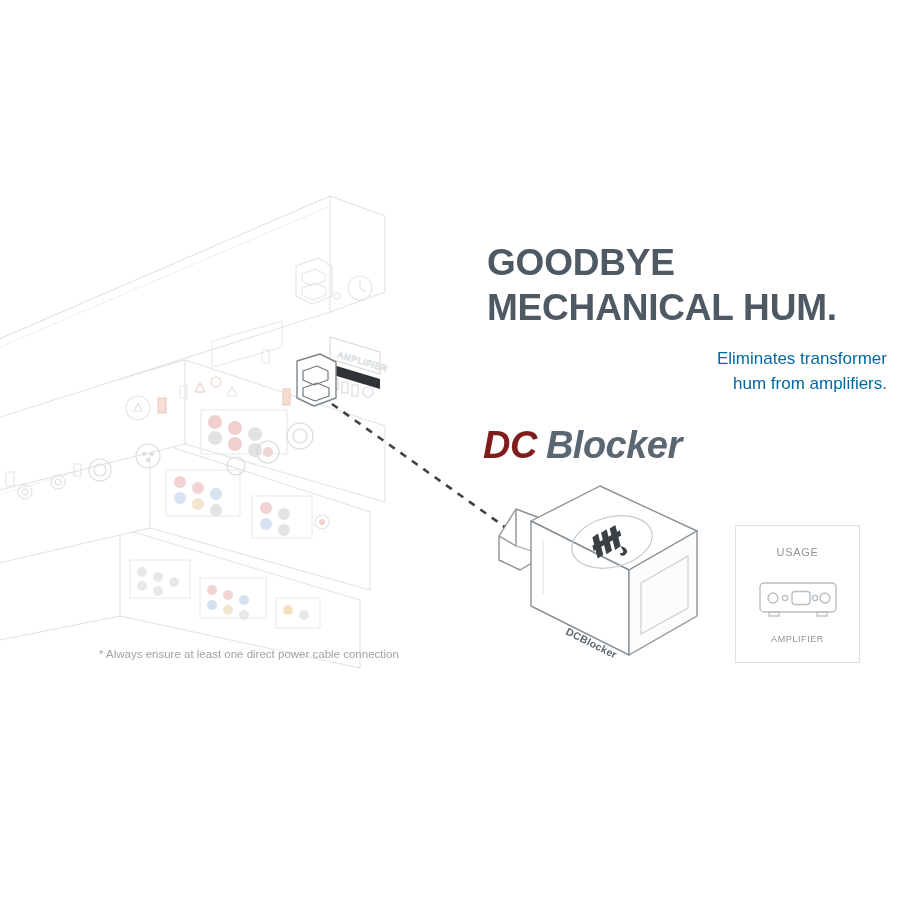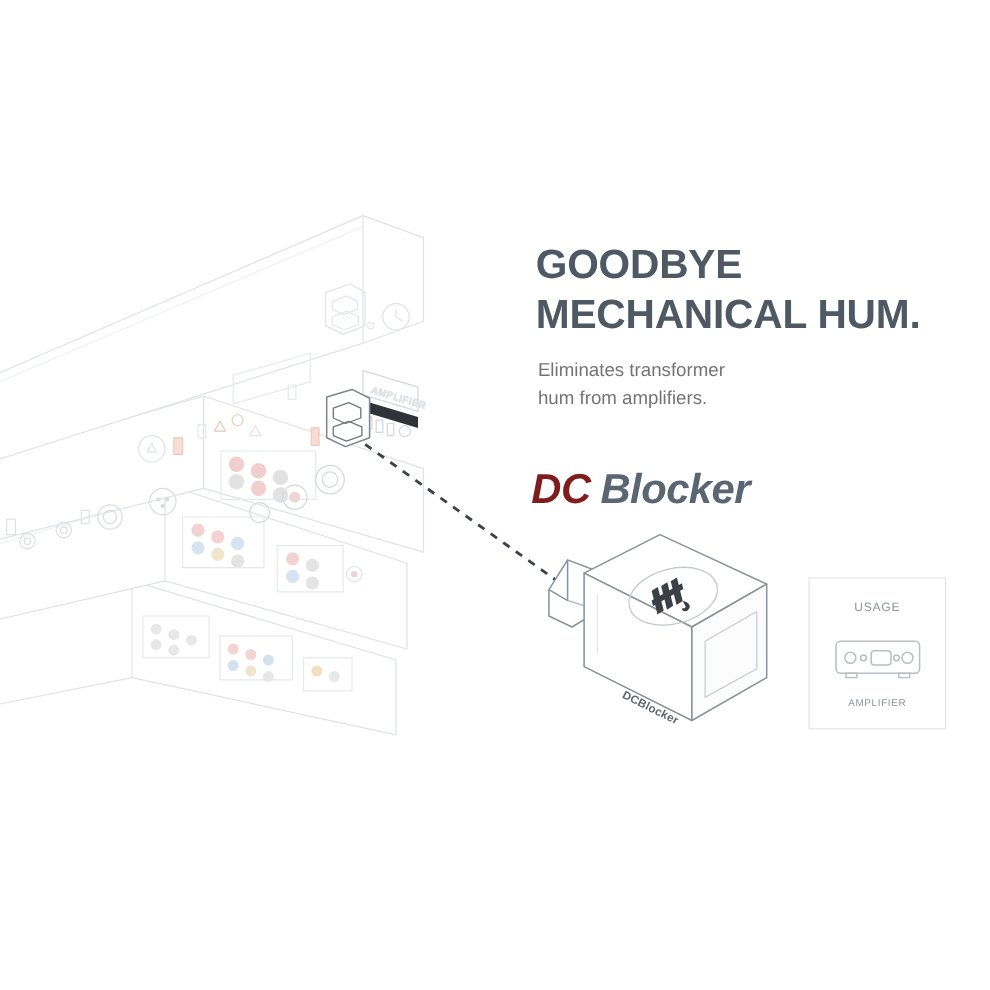--- a/index.html
+++ b/index.html
@@ -20,41 +20,42 @@
   #artwork {
     position: absolute;
     left: 0; top: 0;
     width: 900px; height: 900px;
   }
 
   
   #headline-block {
     position: absolute;
     left: 487px;
-    top: 218px;
+    top: 240px;
     width: 400px;
   }
   #headline {
     margin: 0;
     font-family: "Liberation Sans", sans-serif;
     font-size: 37px;
     line-height: 45px;
     font-weight: bold;
     letter-spacing: -0.2px;
     color: #4e5963;
     white-space: pre-line;
   }
   #subheadline {
     margin: 16px 0 0 2px;
     font-family: "Liberation Sans", sans-serif;
     font-size: 17px;
     line-height: 25px;
     font-weight: normal;
-    color: #737373;
+    color: #0369a1;
     white-space: pre-line;
+    text-align: right;
   }
 
   
   #brand-logo {
     position: absolute;
     left: 483px;
     top: 424px;
     font-family: "Liberation Sans", sans-serif;
     font-size: 38px;
     font-weight: bold;
@@ -349,20 +350,21 @@
     <h1 id="headline">GOODBYE
 MECHANICAL HUM.</h1>
     <p id="subheadline">Eliminates transformer
 hum from amplifiers.</p>
   </div>
 
   <div id="brand-logo">
     <span id="brand-dc">DC</span><span id="brand-blocker">Blocker</span>
   </div>
 
+  <div id="footnote">* Always ensure at least one direct power cable connection</div>
 
   <div id="usage-card">
     <div id="usage-title">USAGE</div>
     <svg id="usage-icon" width="80" height="44" viewBox="0 0 80 44">
       <rect x="2" y="5" width="76" height="29" rx="4" ry="4" fill="#ffffff" stroke="#b9bfc4" stroke-width="1.4"></rect>
       <circle cx="15" cy="20" r="5" fill="none" stroke="#b9bfc4" stroke-width="1.4"></circle>
       <circle cx="27" cy="20" r="2.6" fill="none" stroke="#b9bfc4" stroke-width="1.4"></circle>
       <rect x="34" y="13.5" width="18" height="13" rx="3" ry="3" fill="#ffffff" stroke="#b9bfc4" stroke-width="1.4"></rect>
       <circle cx="57" cy="20" r="2.6" fill="none" stroke="#b9bfc4" stroke-width="1.4"></circle>
       <circle cx="67" cy="20" r="5" fill="none" stroke="#b9bfc4" stroke-width="1.4"></circle>

